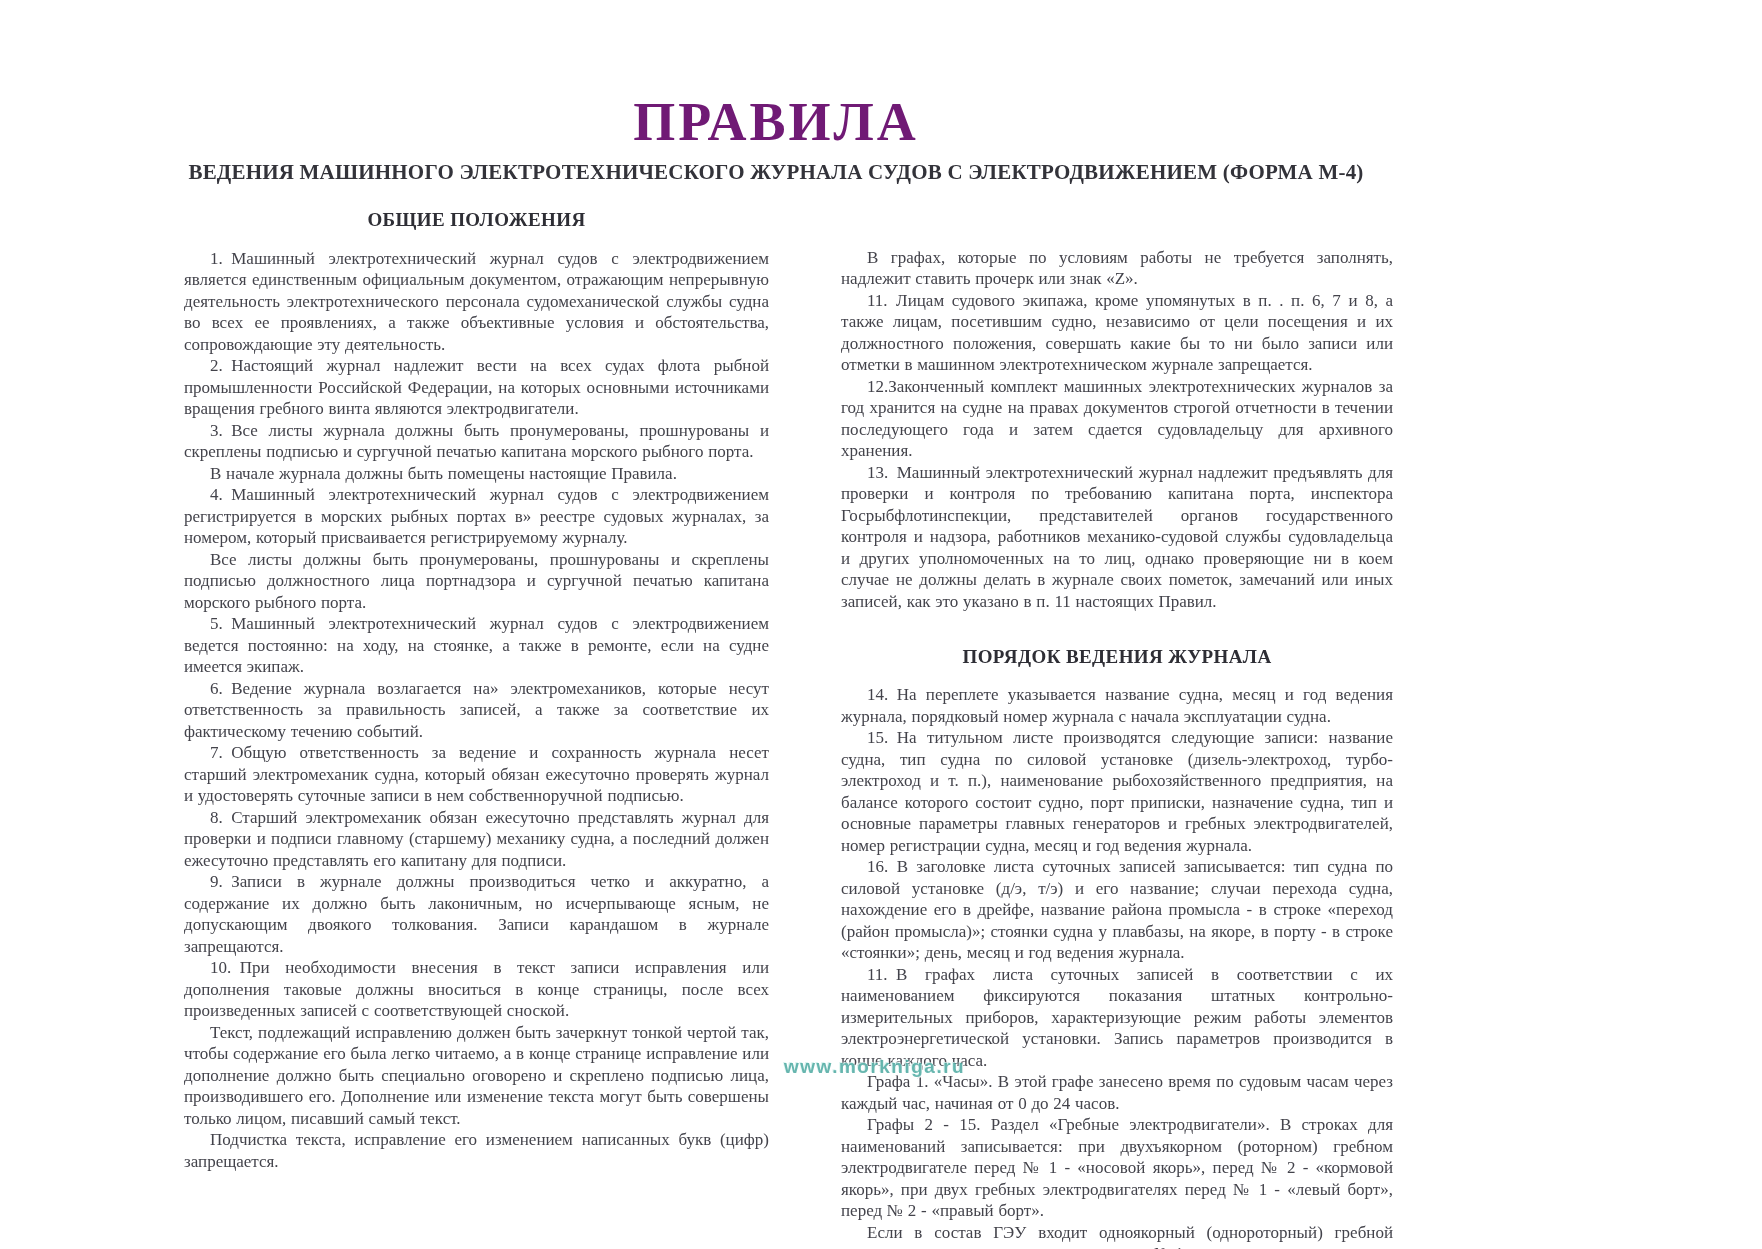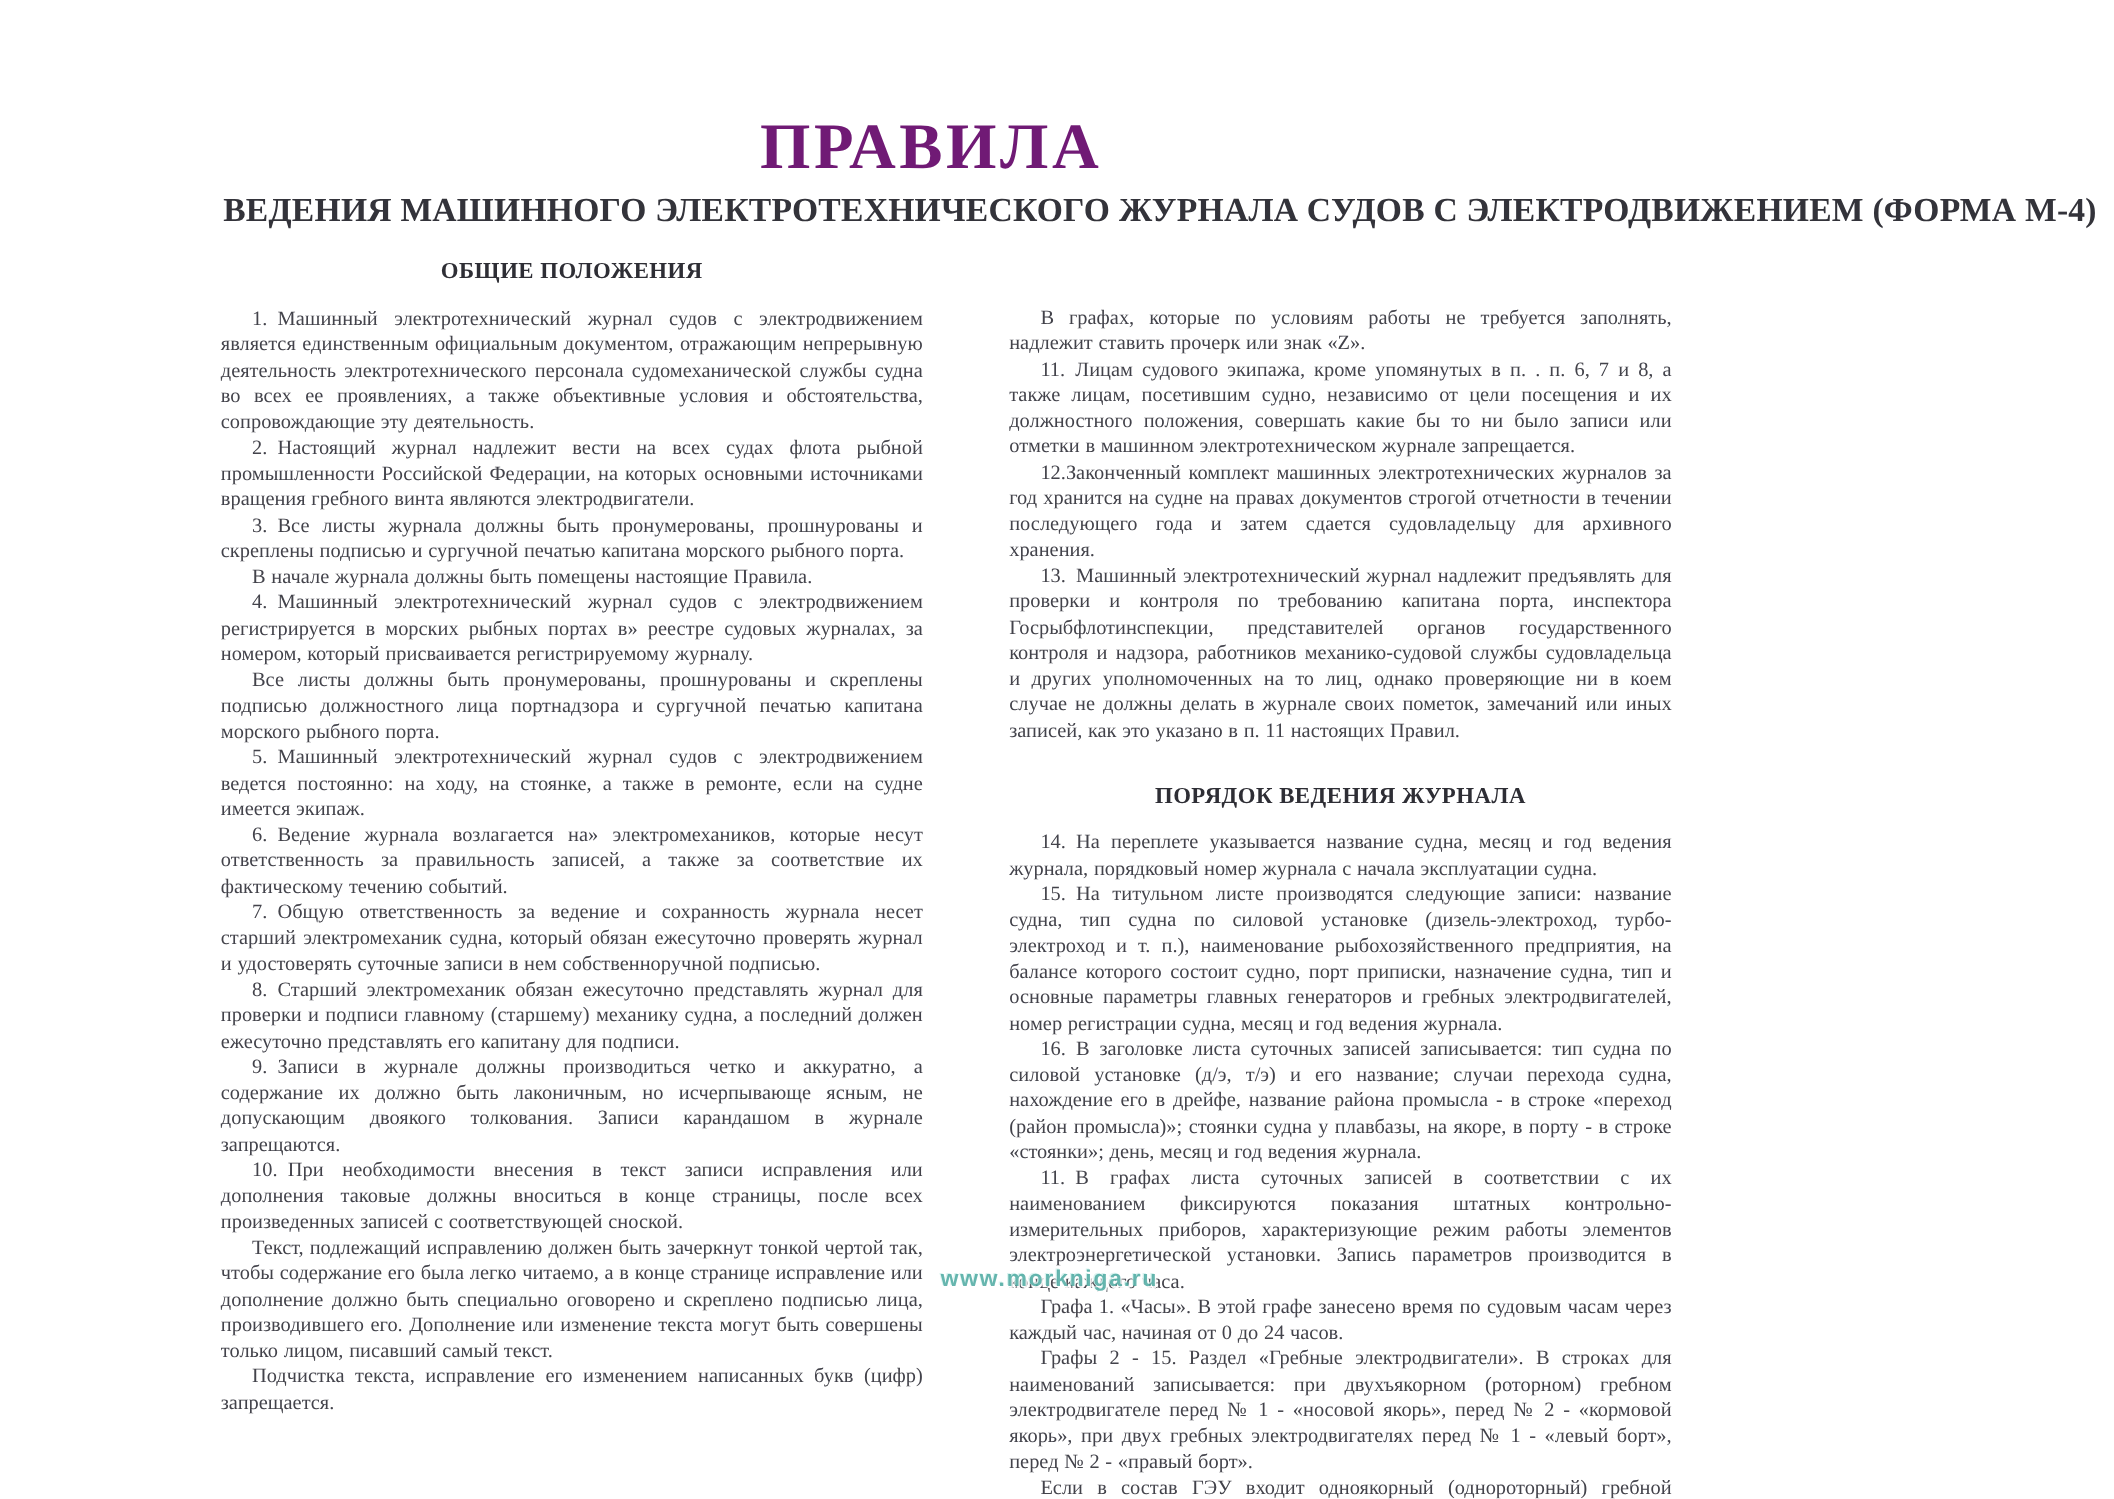--- a/index.html
+++ b/index.html
@@ -12,21 +12,21 @@
     color:#43434b;
     filter:blur(0.3px);
   }
   .doc-header{width:1180px;margin:0 0 0 186px;padding-top:94px;text-align:center;}
   .doc-title{
     font-size:54px;line-height:1.05;font-weight:700;color:#701a75;
     letter-spacing:3px;
   }
   .doc-subtitle{
     margin-top:9px;
-    font-size:28px;font-weight:700;color:#33333a;
+    font-size:21px;font-weight:700;color:#33333a;
     letter-spacing:0.2px;white-space:nowrap;
   }
   .columns{
     display:flex;gap:72px;
     margin:24px 0 0 184px;width:1183px;
   }
   .col{flex:none;}
   .col-left{width:585px;}
   .col-right{width:552px;padding-top:38px;}
   .sec-heading{

